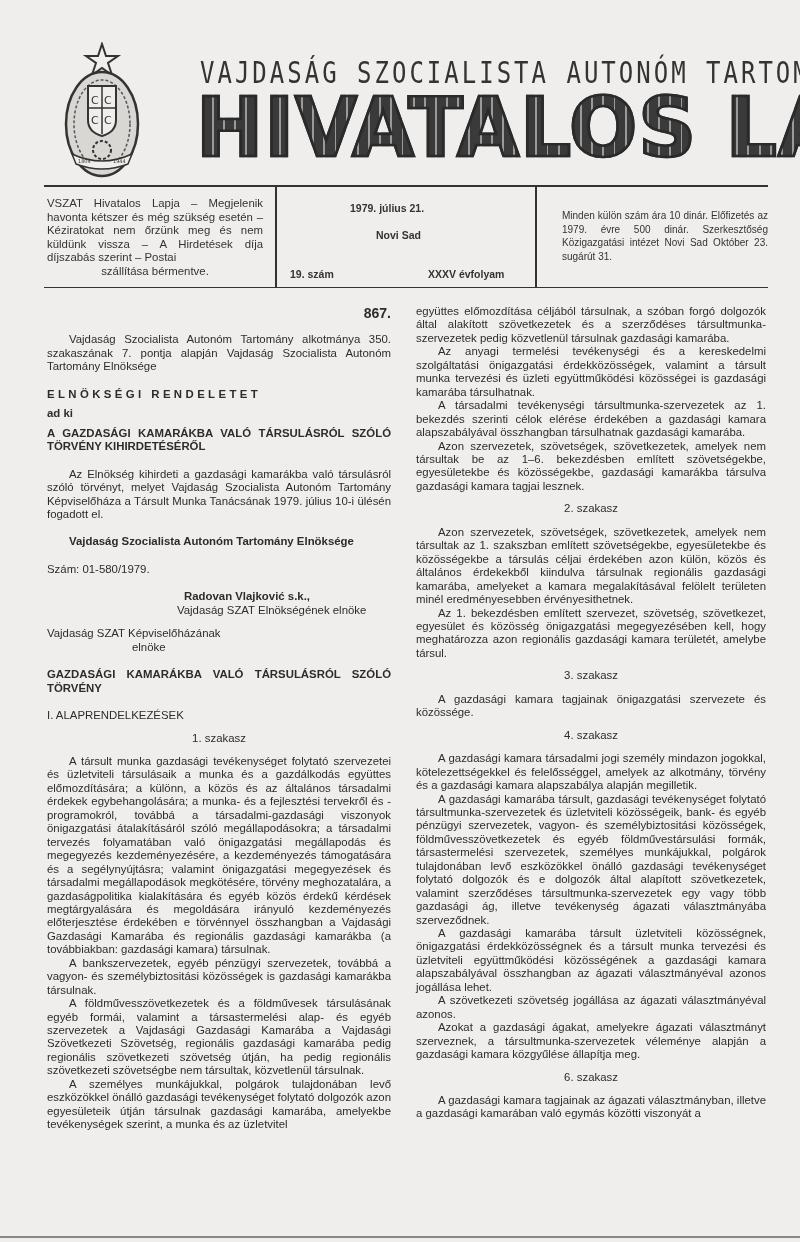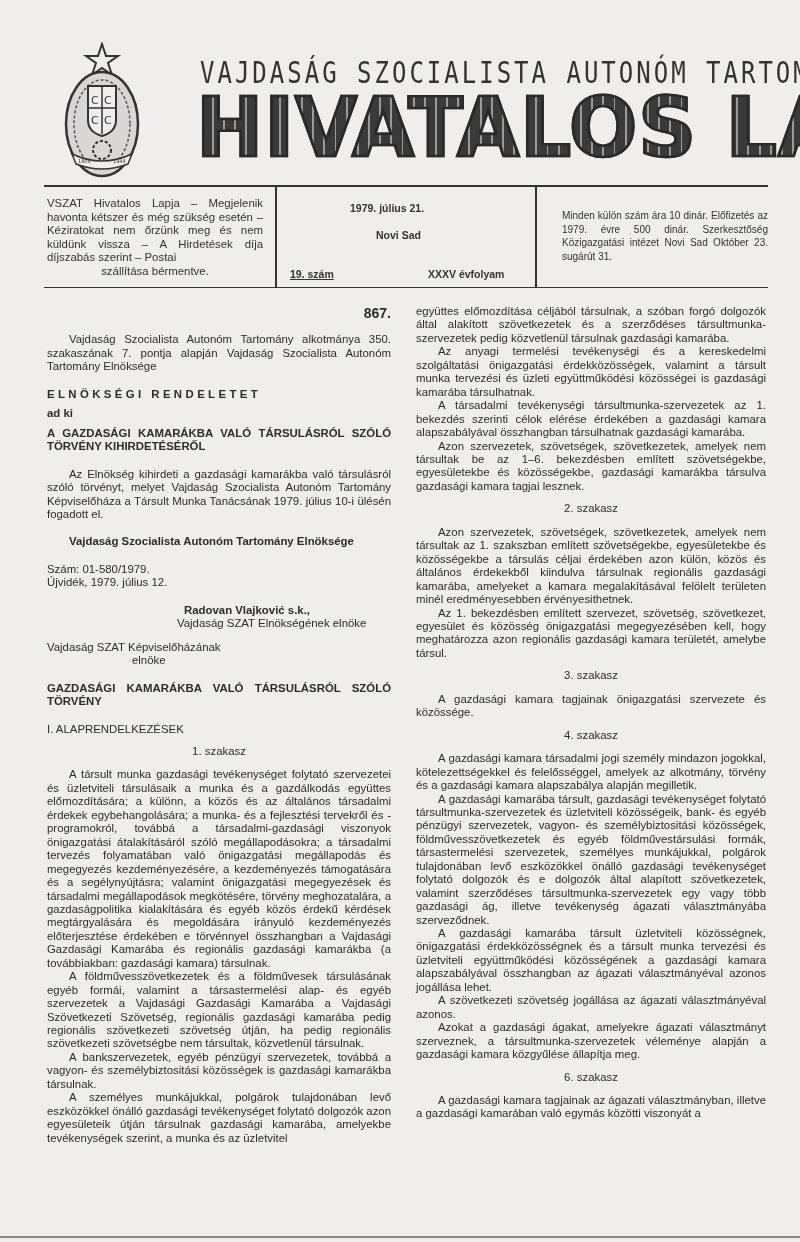--- a/index.html
+++ b/index.html
@@ -37,21 +37,21 @@
   .rule { position: absolute; height: 2px; background: #333; }
   .vrule { position: absolute; width: 2px; background: #333; }
   .hdr-left {
     position: absolute; left: 47px; top: 197px; width: 216px;
     font-size: 11.4px; line-height: 13.6px; text-align: justify; color: #333;
   }
   .hdr-left .last { text-align: center; display: block; }
   .hdr-mid { position: absolute; left: 278px; top: 196px; width: 256px; height: 90px; font-weight: bold; font-size: 10.5px; color: #333; }
   .hdr-mid .date { position: absolute; left: 72px; top: 6px; }
   .hdr-mid .place { position: absolute; left: 98px; top: 33px; }
-  .hdr-mid .num { position: absolute; left: 12px; top: 72px; text-decoration: underline; }
+  .hdr-mid .num { position: absolute; left: 12px; top: 72px; }
   .hdr-mid .vol { position: absolute; left: 150px; top: 72px; }
   .hdr-right {
     position: absolute; left: 562px; top: 209px; width: 206px;
     font-size: 10px; line-height: 13.6px; text-align: justify; color: #333;
   }
 
   
   .col { position: absolute; top: 298px; font-size: 11.4px; line-height: 13.45px; color: #2c2c2c; }
   .col-left { left: 47px; width: 344px; }
   .col-right { left: 416px; width: 350px; top: 305px; }
@@ -123,39 +123,38 @@
     <div class="gap6"></div>
     <p class="center bold">ad ki</p>
     <div class="gap6"></div>
     <p class="center bold">A GAZDASÁGI KAMARÁKBA VALÓ TÁRSULÁSRÓL SZÓLÓ TÖRVÉNY KIHIRDETÉSÉRŐL</p>
     <div class="gap14"></div>
     <p>Az Elnökség kihirdeti a gazdasági kamarákba való társulásról szóló törvényt, melyet Vajdaság Szocialista Autonóm Tartomány Képviselőháza a Társult Munka Tanácsának 1979. július 10-i ülésén fogadott el.</p>
     <div class="gap14"></div>
     <p class="bold">Vajdaság Szocialista Autonóm Tartomány Elnöksége</p>
     <div class="gap14"></div>
     <p class="noind">Szám: 01-580/1979.</p>
-    <p class="noind">Újvidék, 1979. július 12.</p>
     <div class="gap14"></div>
     <div class="sig1">
       <div class="name bold">Radovan Vlajković s.k.,</div>
       <div>Vajdaság SZAT Elnökségének elnöke</div>
     </div>
     <div class="gap10"></div>
     <div class="sig2">
       <div>Vajdaság SZAT Képviselőházának</div>
       <div class="role2">elnöke</div>
     </div>
     <div class="gap14"></div>
     <p class="center bold">GAZDASÁGI KAMARÁKBA VALÓ TÁRSULÁSRÓL SZÓLÓ TÖRVÉNY</p>
     <div class="gap14"></div>
     <p class="center">I. ALAPRENDELKEZÉSEK</p>
     <div class="sec">1. szakasz</div>
     <p>A társult munka gazdasági tevékenységet folytató szervezetei és üzletviteli társulásaik a munka és a gazdálkodás együttes előmozdítására; a különn, a közös és az általános társadalmi érdekek egybehangolására; a munka- és a fejlesztési tervekről és -programokról, továbbá a társadalmi-gazdasági viszonyok önigazgatási átalakításáról szóló megállapodásokra; a társadalmi tervezés folyamatában való önigazgatási megállapodás és megegyezés kezdeményezésére, a kezdeményezés támogatására és a segélynyújtásra; valamint önigazgatási megegyezések és társadalmi megállapodások megkötésére, törvény meghozatalára, a gazdaságpolitika kialakítására és egyéb közös érdekű kérdések megtárgyalására és megoldására irányuló kezdeményezés előterjesztése érdekében e törvénnyel összhangban a Vajdasági Gazdasági Kamarába és regionális gazdasági kamarákba (a továbbiakban: gazdasági kamara) társulnak.</p>
+    <p>A bankszervezetek, egyéb pénzügyi szervezetek, továbbá a vagyon- és személybiztositási közösségek is gazdasági kamarákba társulnak.</p>
     <p>A földművesszövetkezetek és a földművesek társulásának egyéb formái, valamint a társastermelési alap- és egyéb szervezetek a Vajdasági Gazdasági Kamarába a Vajdasági Szövetkezeti Szövetség, regionális gazdasági kamarába pedig regionális szövetkezeti szövetség útján, ha pedig regionális szövetkezeti szövetségbe nem társultak, közvetlenül társulnak.</p>
-    <p>A bankszervezetek, egyéb pénzügyi szervezetek, továbbá a vagyon- és személybiztositási közösségek is gazdasági kamarákba társulnak.</p>
     <p>A személyes munkájukkal, polgárok tulajdonában levő eszközökkel önálló gazdasági tevékenységet folytató dolgozók azon egyesületeik útján társulnak gazdasági kamarába, amelyekbe tevékenységek szerint, a munka és az üzletvitel</p>
   </div>
 
   <div class="col col-right">
     <p class="noind">együttes előmozdítása céljából társulnak, a szóban forgó dolgozók által alakított szövetkezetek és a szerződéses társultmunka-szervezetek pedig közvetlenül társulnak gazdasági kamarába.</p>
     <p>Az anyagi termelési tevékenységi és a kereskedelmi szolgáltatási önigazgatási érdekközösségek, valamint a társult munka tervezési és üzleti együttműködési közösségei is gazdasági kamarába társulhatnak.</p>
     <p>A társadalmi tevékenységi társultmunka-szervezetek az 1. bekezdés szerinti célok elérése érdekében a gazdasági kamara alapszabályával összhangban társulhatnak gazdasági kamarába.</p>
     <p>Azon szervezetek, szövetségek, szövetkezetek, amelyek nem társultak be az 1–6. bekezdésben említett szövetségekbe, egyesületekbe és közösségekbe, gazdasági kamarákba társulva gazdasági kamara tagjai lesznek.</p>
     <div class="sec">2. szakasz</div>
     <p>Azon szervezetek, szövetségek, szövetkezetek, amelyek nem társultak az 1. szakszban említett szövetségekbe, egyesületekbe és közösségekbe a társulás céljai érdekében azon külön, közös és általános érdekekből kiindulva társulnak regionális gazdasági kamarába, amelyeket a kamara megalakításával felölelt területen minél eredményesebben érvényesithetnek.</p>

